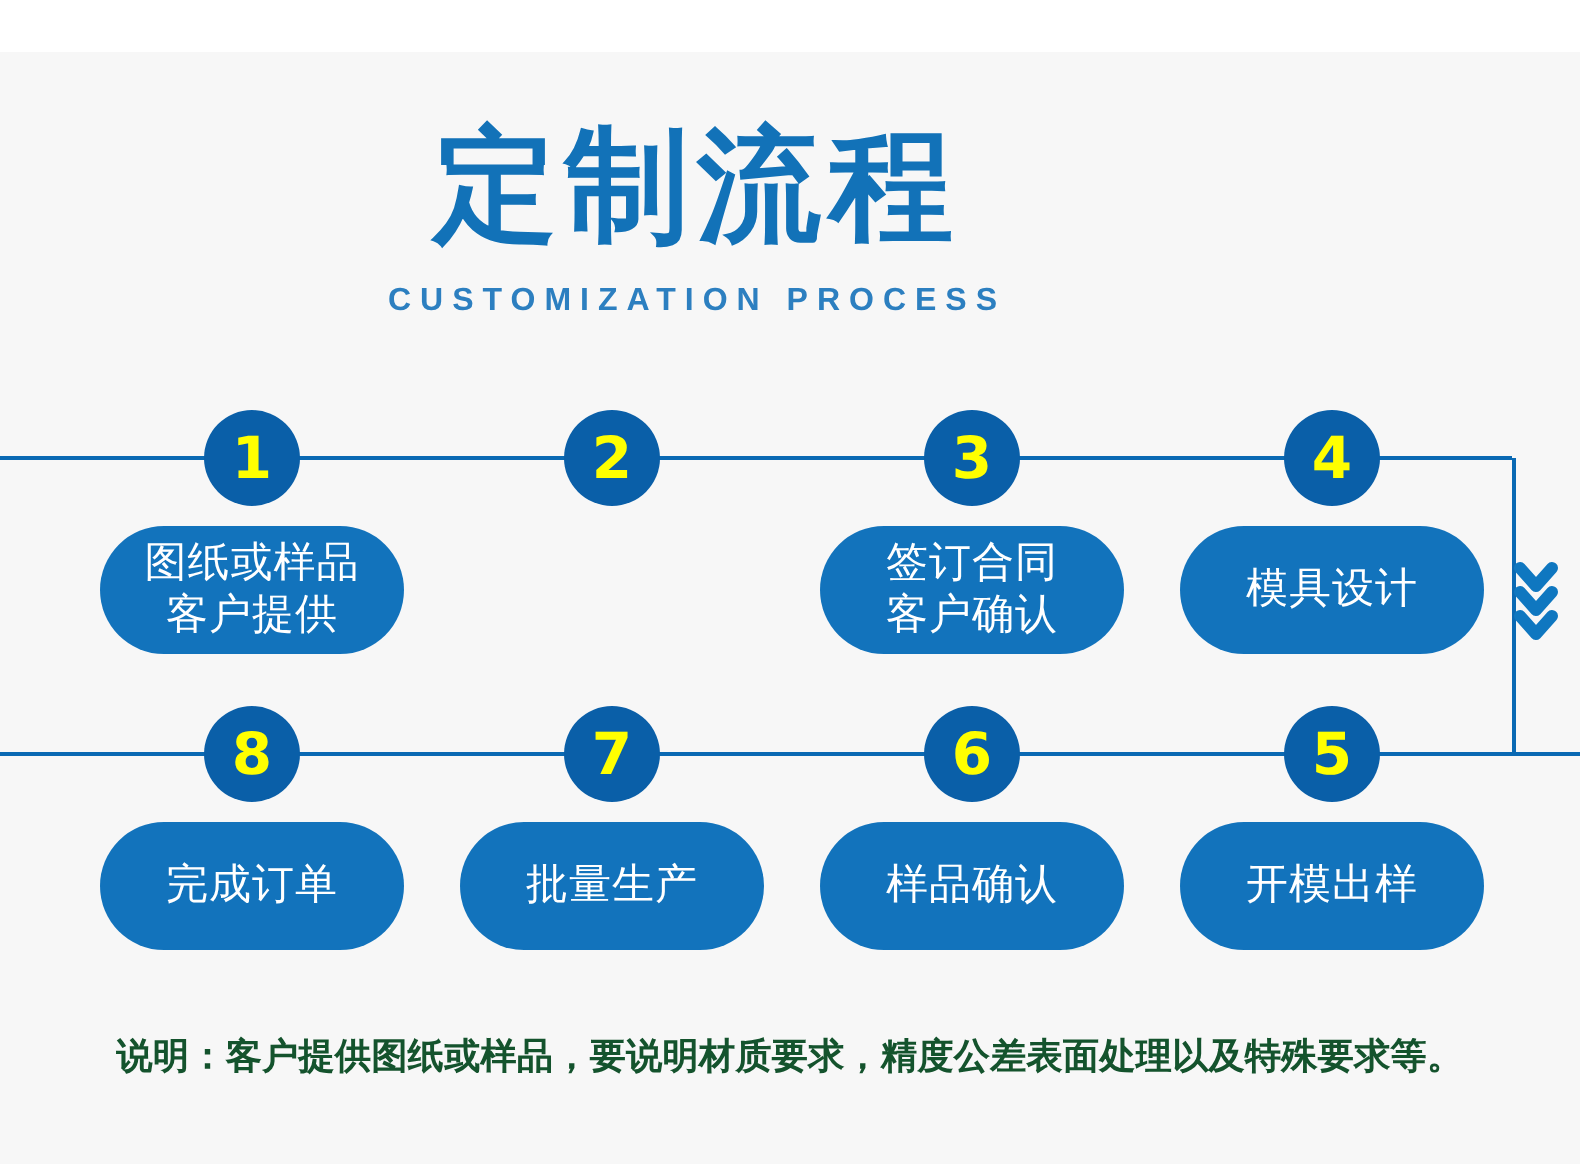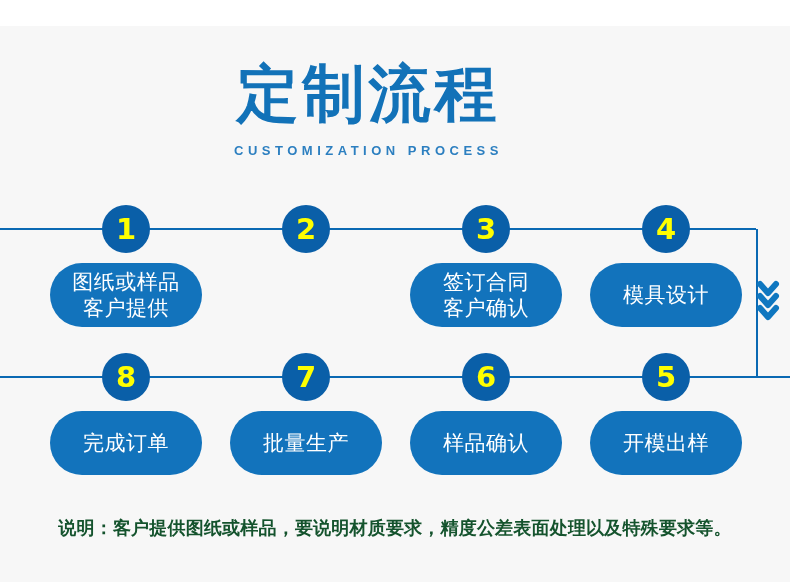--- a/index.html
+++ b/index.html
@@ -31,33 +31,32 @@
     background: #f7f7f7;
   }
 
   
   .header {
     position: absolute;
     left: 0;
     top: 56px;
     width: 697px;
     text-align: center;
-    margin-left: 20px;
   }
   .title {
     font-size: 62px;
     line-height: 76px;
     font-weight: bold;
     color: #1272b8;
     letter-spacing: 4px;
     font-family: "Liberation Sans", "DejaVu Sans", sans-serif;
   }
   .subtitle {
     margin-top: 9px;
-    font-size: 13px;
+    font-size: 16px;
     line-height: 20px;
     font-weight: bold;
     color: #2c7fc0;
     letter-spacing: 4.5px;
   }
 
   
   .connectors {
     position: absolute;
     left: 0;

